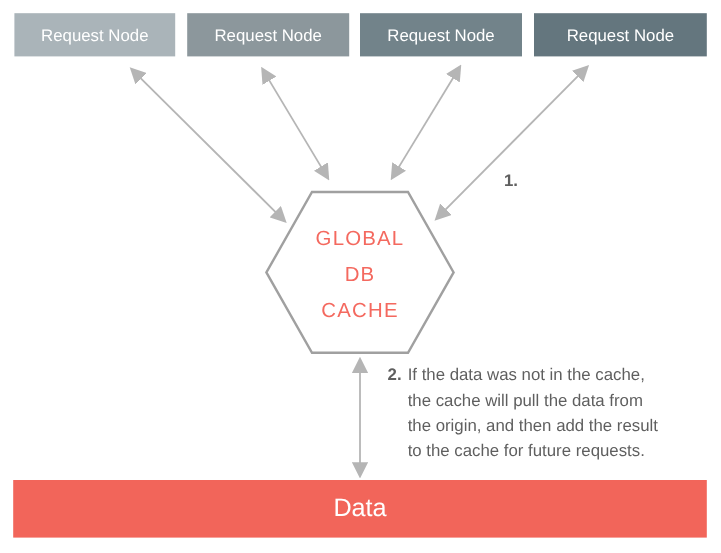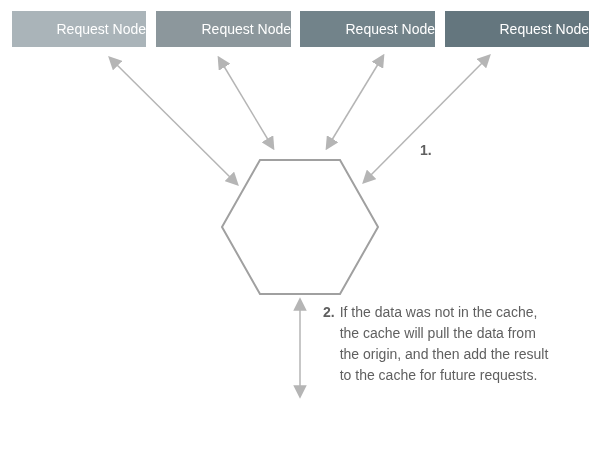--- a/index.html
+++ b/index.html
@@ -6,21 +6,21 @@
   .canvas{
     position:relative;
     width:601px;height:461px;
     background:#ffffff;
     font-family:"Liberation Sans", sans-serif;
     overflow:hidden;
   }
   .arrow-layer{position:absolute;left:0;top:0;width:601px;height:461px;}
   .node-box{
     position:absolute;top:11px;height:36px;
-    display:flex;align-items:center;justify-content:flex-end;
+    display:flex;align-items:center;justify-content:center;
     color:#ffffff;font-size:14px;
   }
   .node-1{left:12px;width:134px;}
   .node-2{left:156px;width:135px;}
   .node-3{left:300px;width:135px;}
   .node-4{left:445px;width:144px;}
   .hex-label{
     position:absolute;left:222px;top:184px;width:156px;
     text-align:center;
     color:#f4695f;
@@ -67,27 +67,35 @@
   <div class="node-box node-2" title="Request Node" style="background-color: rgb(140, 151, 156);">
     <span>Request Node</span>
   </div>
   <div class="node-box node-3" title="Request Node" style="background-color: rgb(114, 131, 138);">
     <span>Request Node</span>
   </div>
   <div class="node-box node-4" title="Request Node" style="background-color: rgb(100, 118, 126);">
     <span>Request Node</span>
   </div>
 
+  <div class="hex-label">
+    <div>GLOBAL</div>
+    <div>DB</div>
+    <div>CACHE</div>
+  </div>
 
   <div class="annotation annotation-1">
     <span class="num">1.</span>
   </div>
 
   <div class="annotation annotation-2">
     <span class="num">2.</span>
     <span class="txt">If the data was not in the cache,
 the cache will pull the data from
 the origin, and then add the result
 to the cache for future requests.</span>
   </div>
 
+  <div class="data-bar" style="background-color: rgb(242, 101, 90);">
+    <span>Data</span>
+  </div>
 
 </div>
 
 </body></html>

